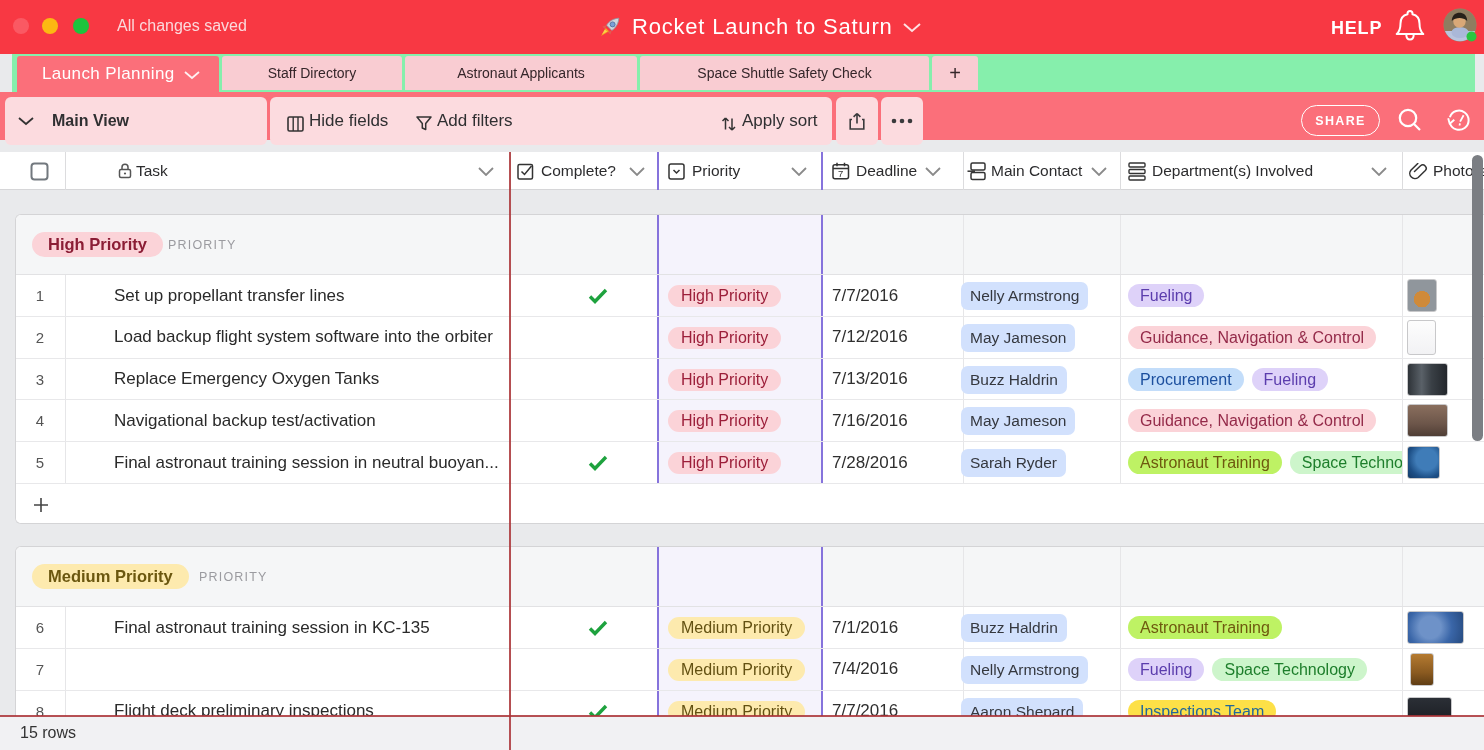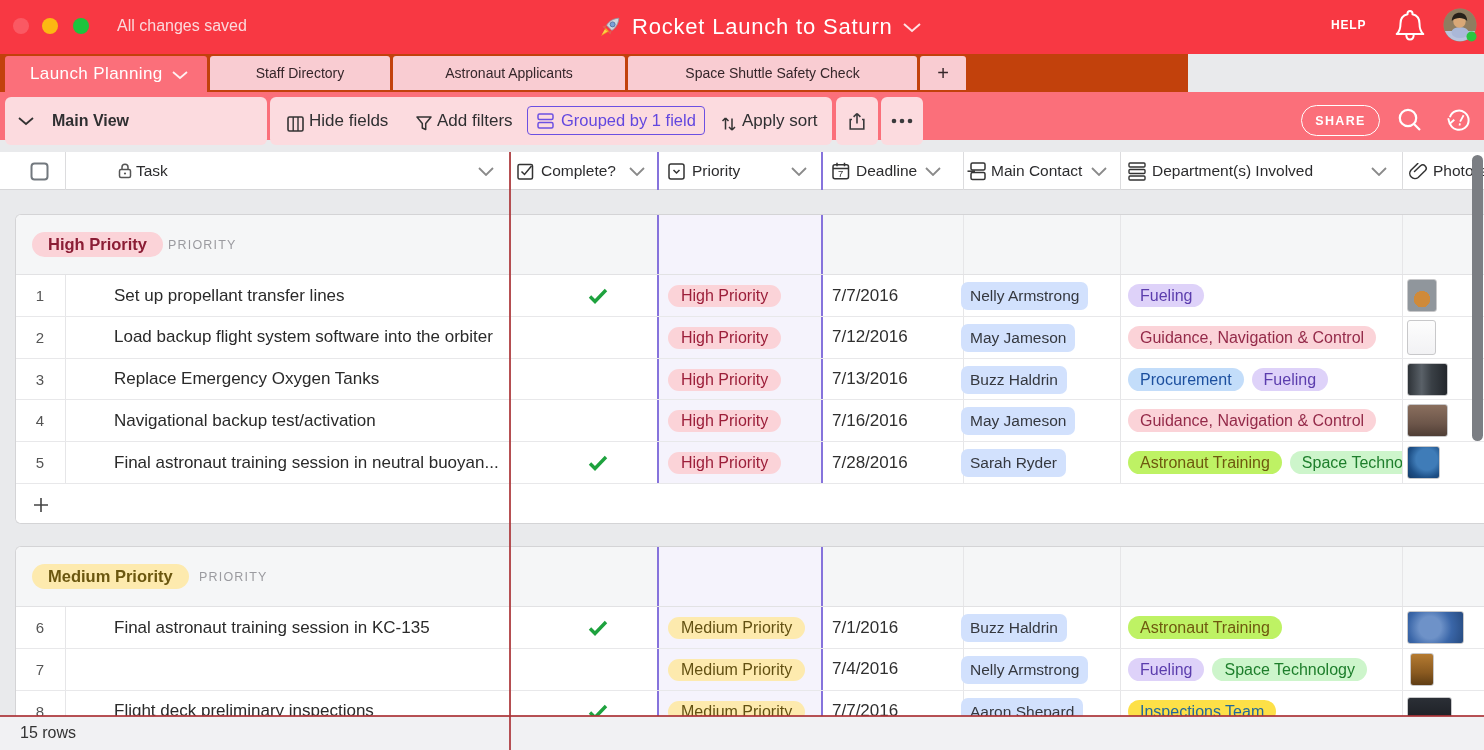--- a/index.html
+++ b/index.html
@@ -5,23 +5,23 @@
 html,body{width:1484px;height:750px;overflow:hidden}
 body{font-family:"Liberation Sans",sans-serif;-webkit-font-smoothing:antialiased}
 #app{position:relative;width:1484px;height:750px;background:#e9eaec;overflow:hidden}
 .abs{position:absolute}
 
 #topbar{position:absolute;left:0;top:0;width:1484px;height:54px;background:#f83843}
 .light{position:absolute;top:18px;width:16px;height:16px;border-radius:50%}
 #saved{position:absolute;left:117px;top:17px;font-size:16px;color:#fbd9dc}
 #title{position:absolute;left:598px;top:13px;height:28px;display:flex;align-items:center;color:#fff}
 #title .t{font-size:22px;margin-left:10px;letter-spacing:.8px}
-#help{position:absolute;left:1331px;top:18px;font-size:12px;font-weight:bold;letter-spacing:.8px;color:#fff}
-
-#tabbar{position:absolute;left:0;top:54px;width:1188px;height:38px;background:#c2410c}
+#help{position:absolute;left:1331px;top:18px;font-size:18px;font-weight:bold;letter-spacing:.8px;color:#fff}
+
+#tabbar{position:absolute;left:12px;top:54px;width:1463px;height:38px;background:#86efac}
 .tab{position:absolute;top:2px;height:34px;background:#f9ccd2;border-radius:3px 3px 0 0;font-size:14px;color:#35262a;display:flex;align-items:center;justify-content:center}
 #tab-active{position:absolute;left:5px;top:2px;width:202px;height:36px;background:#fb6f7a;border-radius:3px 3px 0 0;color:#fff;font-size:17px;letter-spacing:.4px;display:flex;align-items:center}
 
 #toolbar{position:absolute;left:0;top:92px;width:1484px;height:48px;background:#fb6f7a}
 .tsec{position:absolute;top:5px;height:48px;background:#fcdbdf;border-radius:6px}
 .titem{position:absolute;top:0;height:48px;display:flex;align-items:center;font-size:17px;color:#2f2f31}
 #grpbox{position:absolute;left:527px;top:14px;width:178px;height:29px;border:1.5px solid #6c50e2;border-radius:4px;display:flex;align-items:center;color:#6247df;font-size:16.5px}
 #sharepill{position:absolute;left:1301px;top:13px;width:79px;height:31px;border:1.5px solid #fff;border-radius:16px;color:#fff;font-size:12.5px;font-weight:bold;letter-spacing:1.3px;display:flex;align-items:center;justify-content:center}
 
 #thead{position:absolute;left:0;top:152px;width:1484px;height:38px;background:#fff;border-bottom:1px solid #d6d6d8}
@@ -129,27 +129,20 @@
 <div class="titem" style="left:52px;top:5px;font-weight:bold;font-size:16px">Main View</div>
 <svg class="abs" style="left:287px;top:24px" width="17" height="16" viewBox="0 0 17 16" fill="none">
         <rect x="1" y="1" width="15" height="14" rx="1.5" stroke="#333" stroke-width="1.6"></rect>
         <path d="M6.2 1 V15 M11 1 V15" stroke="#333" stroke-width="1.4"></path>
       </svg>
 <div class="titem" style="left:309px;top:5px">Hide fields</div>
 <svg class="abs" style="left:416px;top:24px" width="16" height="15" viewBox="0 0 16 15" fill="none">
         <path d="M1 1 L15 1 L9.7 7.5 L9.7 13.5 L6.3 12 L6.3 7.5 Z" stroke="#333" stroke-width="1.5" fill="none" stroke-linejoin="round"></path>
       </svg>
 <div class="titem" style="left:437px;top:5px">Add filters</div>
-<div id="grpbox">
-        <svg style="position:relative;left:9px;top:0px" width="17" height="16" viewBox="0 0 17 16" fill="none">
-          <rect x="1" y="1" width="15" height="5.5" rx="1.5" stroke="#6c50e2" stroke-width="1.5"></rect>
-          <rect x="1" y="9.5" width="15" height="5.5" rx="1.5" stroke="#6c50e2" stroke-width="1.5"></rect>
-        </svg>
-        <span style="margin-left:16px">Grouped by 1 field</span>
-      </div>
 <svg class="abs" style="left:721px;top:24px" width="16" height="16" viewBox="0 0 16 16" fill="none">
         <path d="M4.5 13.5 L4.5 2 M4.5 2 L1.5 5 M4.5 2 L7.5 5" stroke="#333" stroke-width="1.5" fill="none"></path>
         <path d="M11 2.5 L11 14 M11 14 L8 11 M11 14 L14 11" stroke="#333" stroke-width="1.5" fill="none"></path>
       </svg>
 <div class="titem" style="left:742px;top:5px">Apply sort</div>
 <svg class="abs" style="left:849px;top:20px" width="16" height="18" viewBox="0 0 16 18" fill="none">
         <path d="M3 7.5 L1.2 7.5 L1.2 17 L14.8 17 L14.8 7.5 L13 7.5" stroke="#3a3a3c" stroke-width="1.6" fill="none"></path>
         <path d="M8 11.5 L8 1.5 M8 1.5 L4.6 4.9 M8 1.5 L11.4 4.9" stroke="#3a3a3c" stroke-width="1.6" fill="none"></path>
       </svg>
 <svg class="abs" style="left:891px;top:26px" width="22" height="6" viewBox="0 0 22 6" fill="none">

